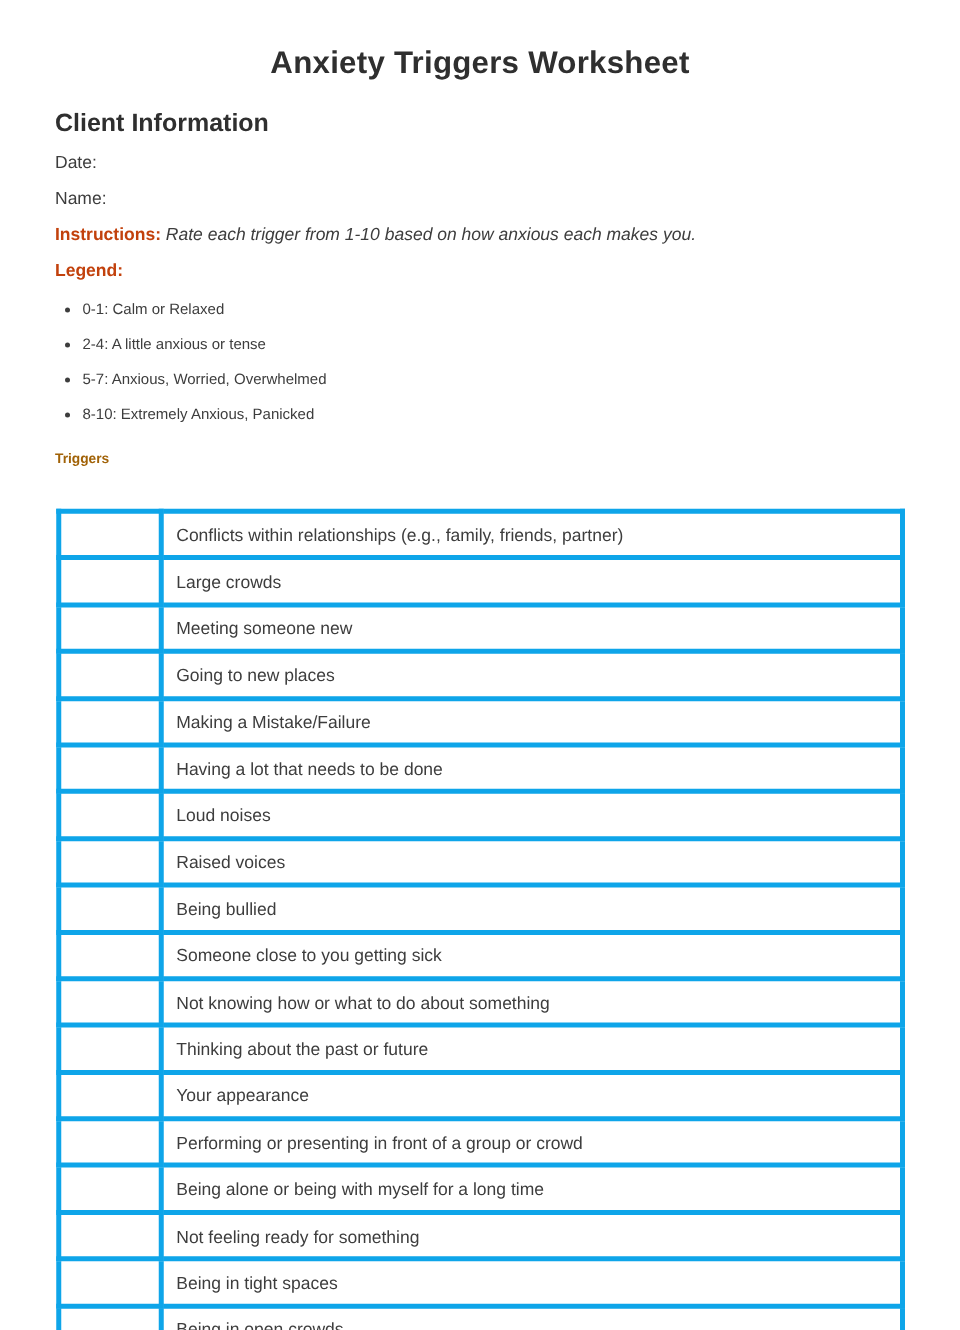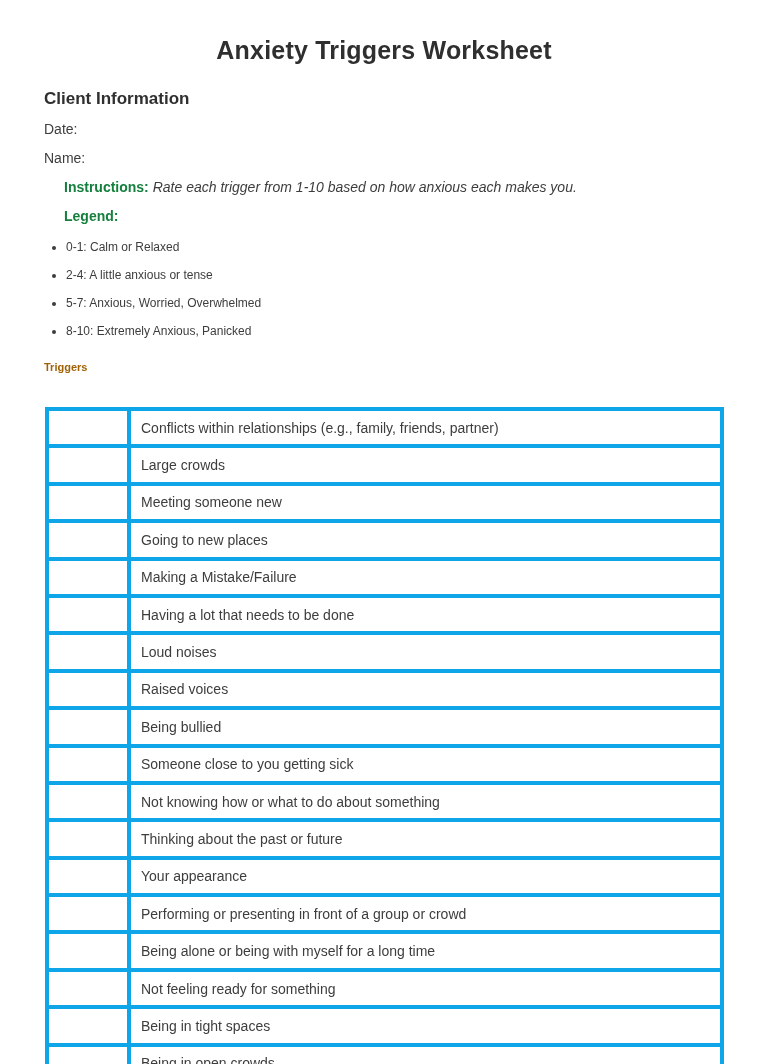--- a/index.html
+++ b/index.html
@@ -25,31 +25,31 @@
     margin: 35px 0 0;
     font-size: 25px;
     line-height: 30px;
     font-weight: bold;
     text-align: center;
     color: #2f2f2f;
     letter-spacing: 0.2px;
   }
   .section-heading {
     margin: 24px 0 0;
-    font-size: 17px;
+    font-size: 20px;
     line-height: 20px;
     font-weight: bold;
     color: #2f2f2f;
   }
   .line {
     margin: 12px 0 0;
     font-size: 14px;
     line-height: 17px;
   }
-  .line strong { color: #15803d; margin-left: 20px; }
+  .line strong { color: #c2410c; }
   .line em { font-style: italic; text-align: center; }
   .legend-list {
     margin: 14px 0 0;
     padding-left: 22px;
     list-style: disc;
   }
   .legend-list li {
     margin: 0 0 12px;
     font-size: 12px;
     line-height: 16px;

